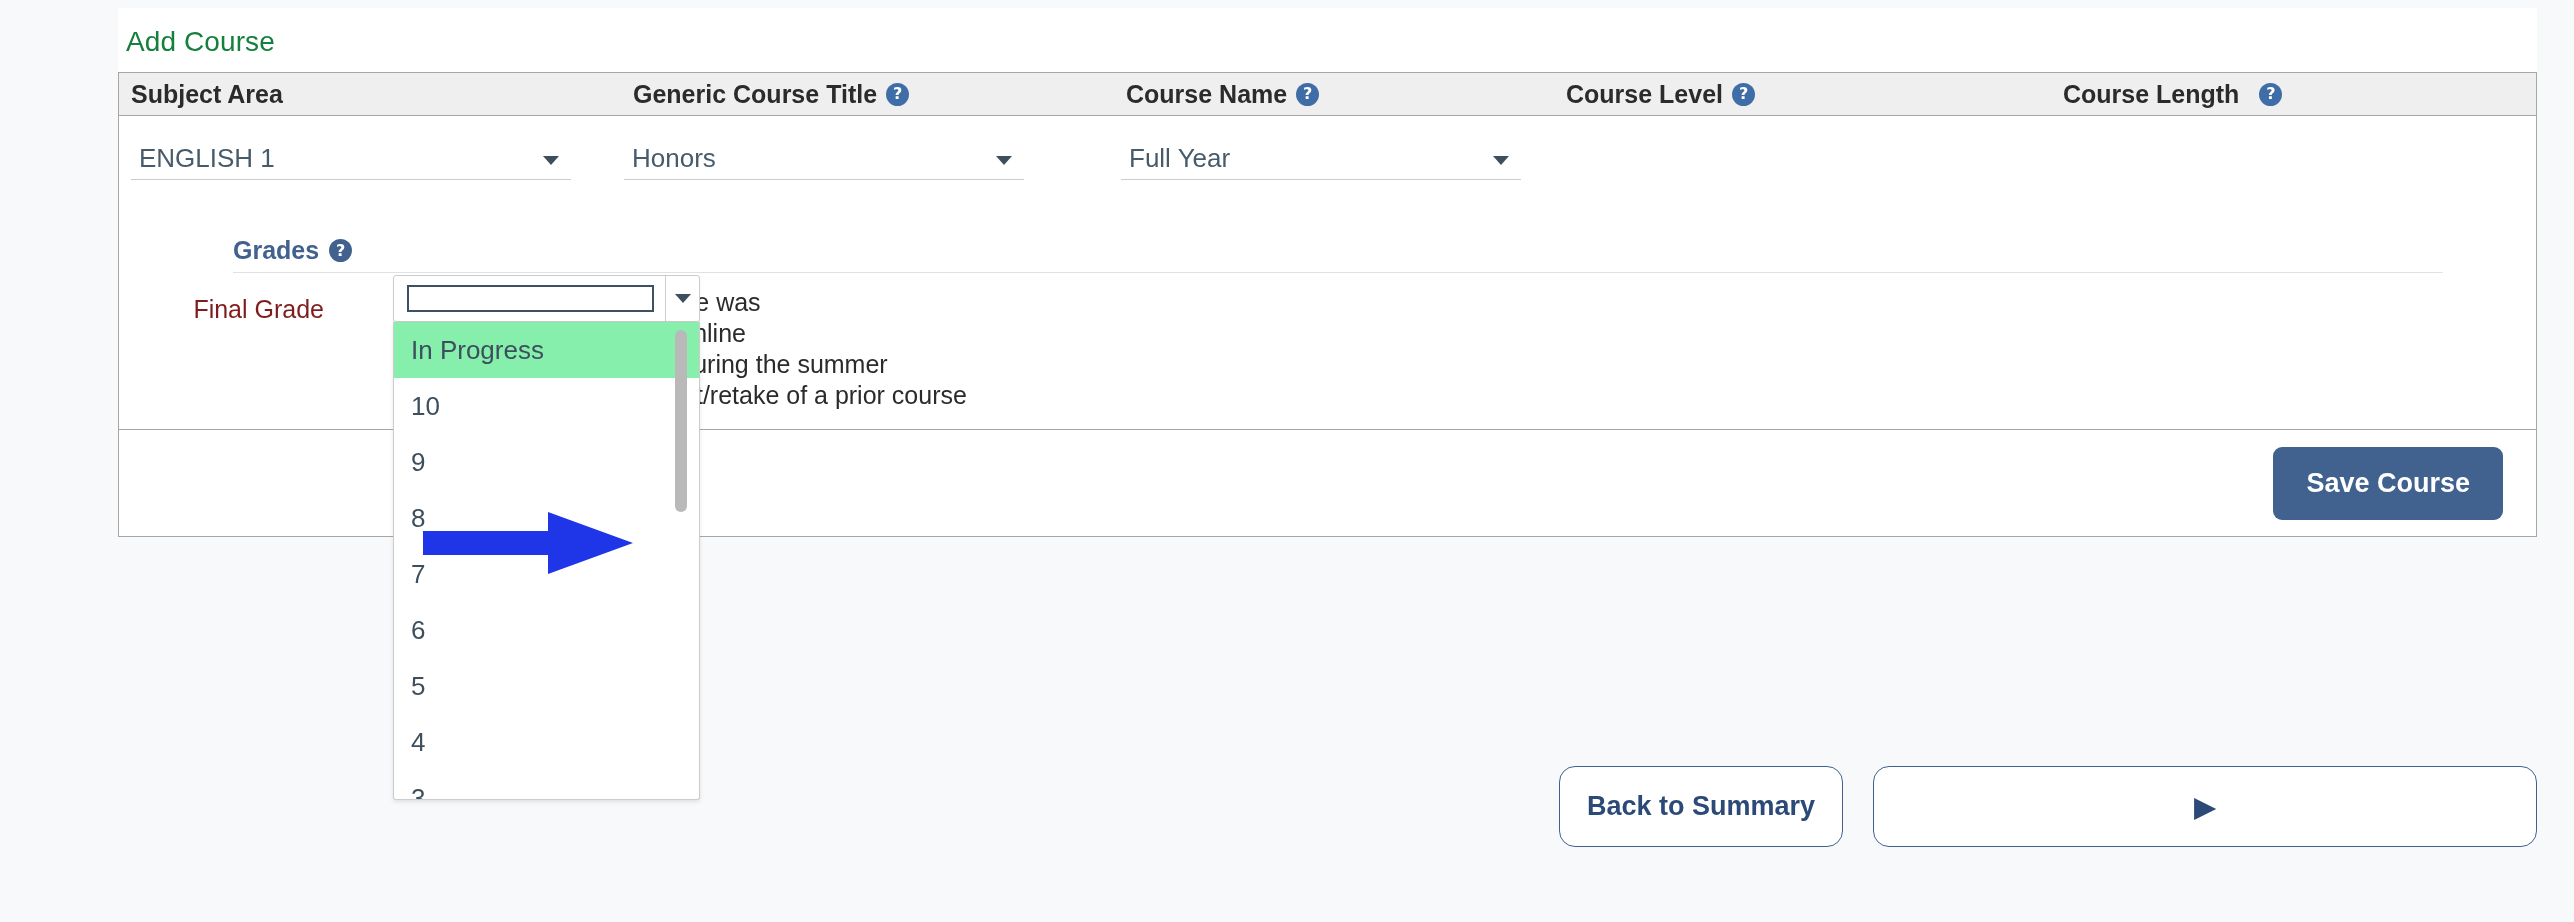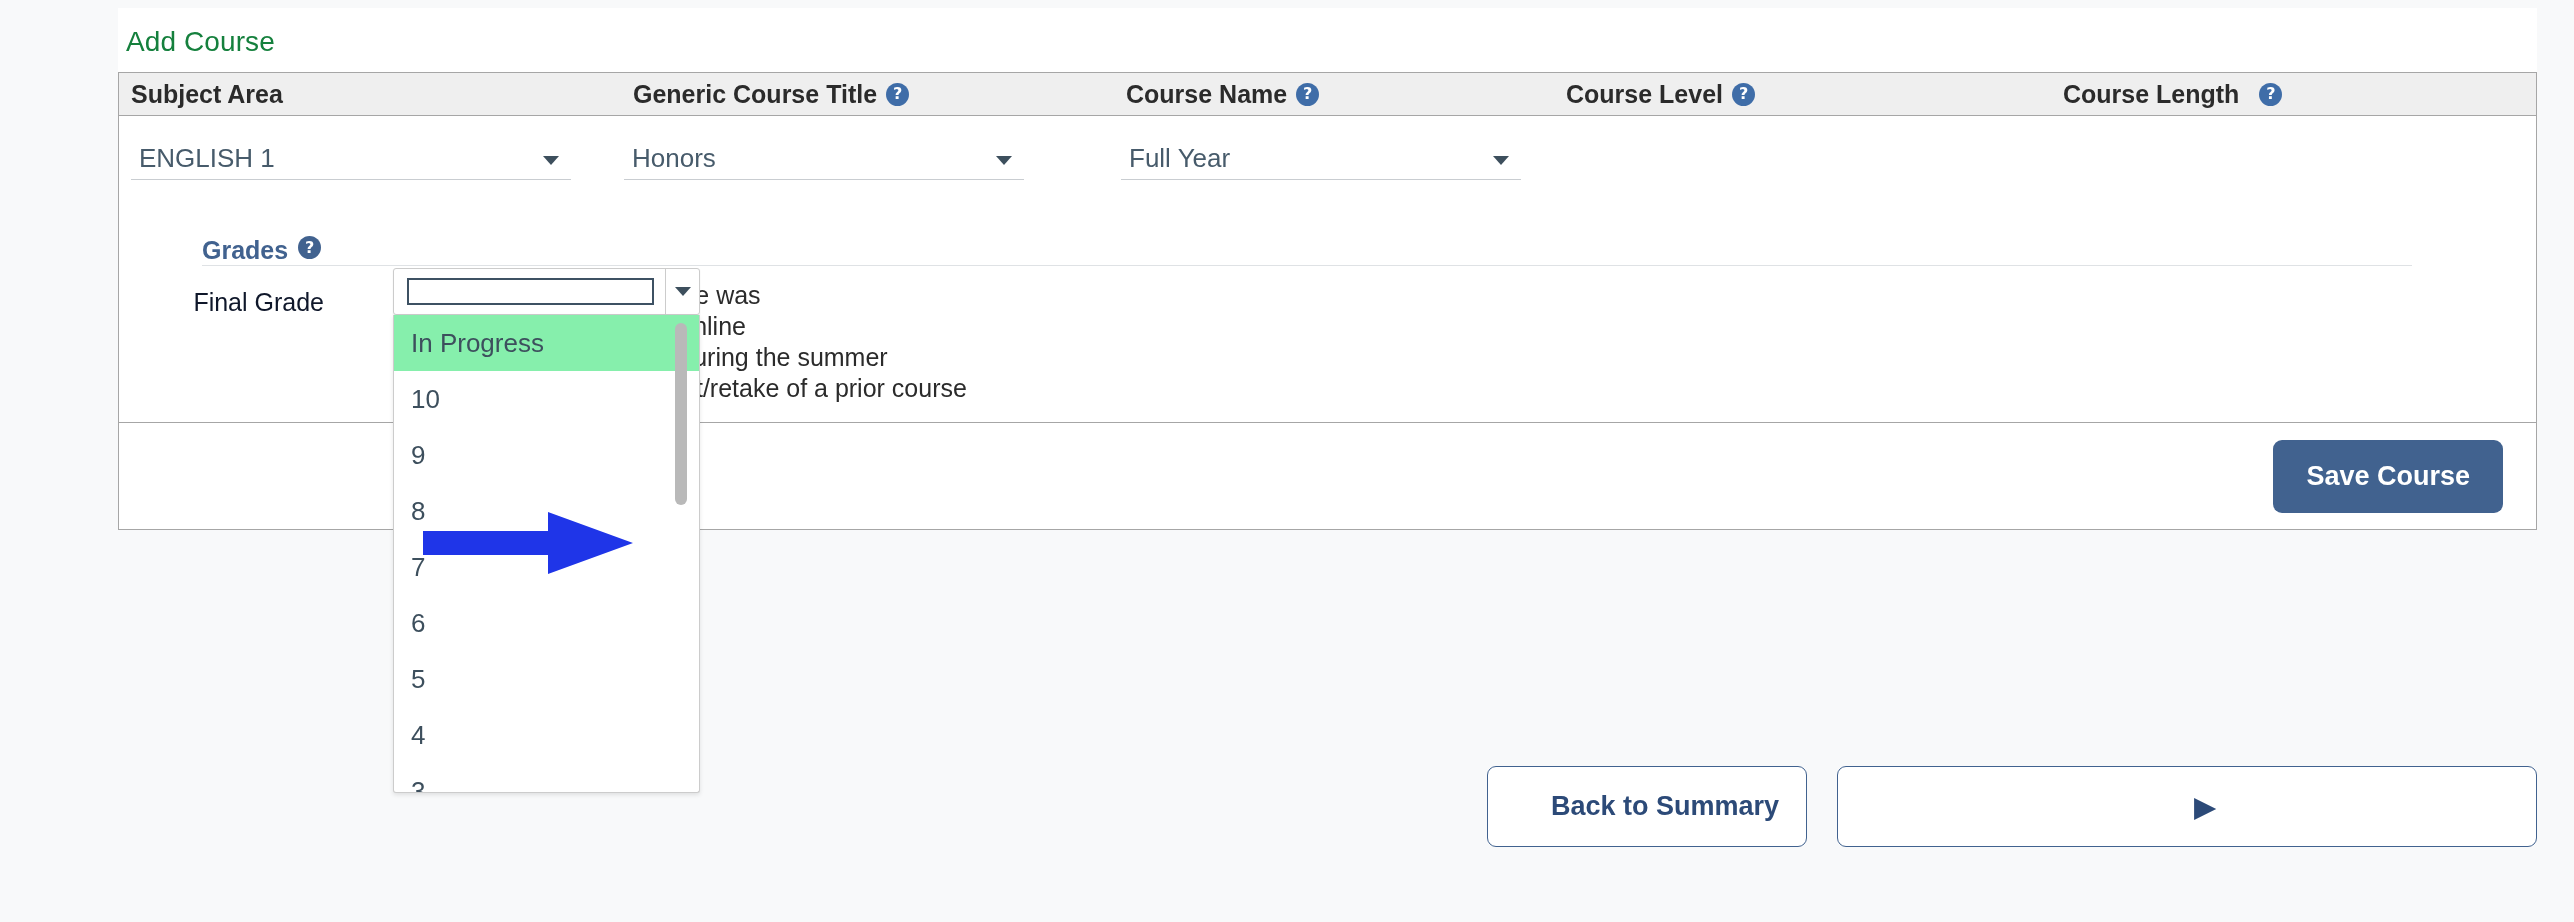--- a/index.html
+++ b/index.html
@@ -68,28 +68,28 @@
     width:0;height:0;margin-top:-3px;
     border-left:8px solid transparent;
     border-right:8px solid transparent;
     border-top:9px solid #3d4f5d;
   }
   .w1{width:440px;} .w2{width:440px;} .w3{width:410px;}
   .w4{width:400px;} .w5{width:400px;}
   
   .grades-wrap{position:relative;}
   .grades-hdr{
-    margin-left:83px;width:2210px;
+    margin-left:114px;width:2210px;
     font-size:25px;font-weight:bold;color:#41628f;
-    display:flex;gap:10px;
-    border-bottom:1px solid #dfe2e5;
+    display:flex;align-items:center;gap:10px;
+    padding-bottom:7px;border-bottom:1px solid #dfe2e5;
   }
   .grade-row{display:flex;align-items:flex-start;padding-top:14px;height:156px;box-sizing:border-box;}
   .final-label{
-    width:205px;text-align:right;font-size:25px;color:#0f172a;
+    width:205px;text-align:right;font-size:25px;color:#7f1d1d;
     padding-top:8px;
   }
   
   .combo{
     margin-left:69px;position:relative;width:0;
   }
   .combo-box{
     position:absolute;left:0;top:-12px;
     width:307px;height:47px;
     background:#fff;border:1px solid #ccc;
@@ -166,26 +166,25 @@
     font-family:"Liberation Sans", sans-serif;
     cursor:pointer;
   }
   
   .footer{
     position:absolute;top:766px;left:0;width:2574px;
     display:flex;justify-content:flex-end;gap:30px;
     padding-right:37px;box-sizing:border-box;
   }
   .btn-out{
-    background:#fff;border:1.5px solid #41628f;border-radius:9px;
+    background:#fff;border:1.5px solid #41628f;border-radius:16px;
     color:#2c4a78;font-size:27px;font-weight:bold;
     height:79px;display:flex;align-items:center;justify-content:center;
     font-family:"Liberation Sans", sans-serif;
     cursor:pointer;
-    padding-left:36px;
   }
   .btn-back{width:282px;}
   .btn-cont{width:662px;gap:10px;}
   
   .arrow{
     position:absolute;left:423px;top:512px;
     width:210px;height:62px;
     pointer-events:none;
   }
 </style>

